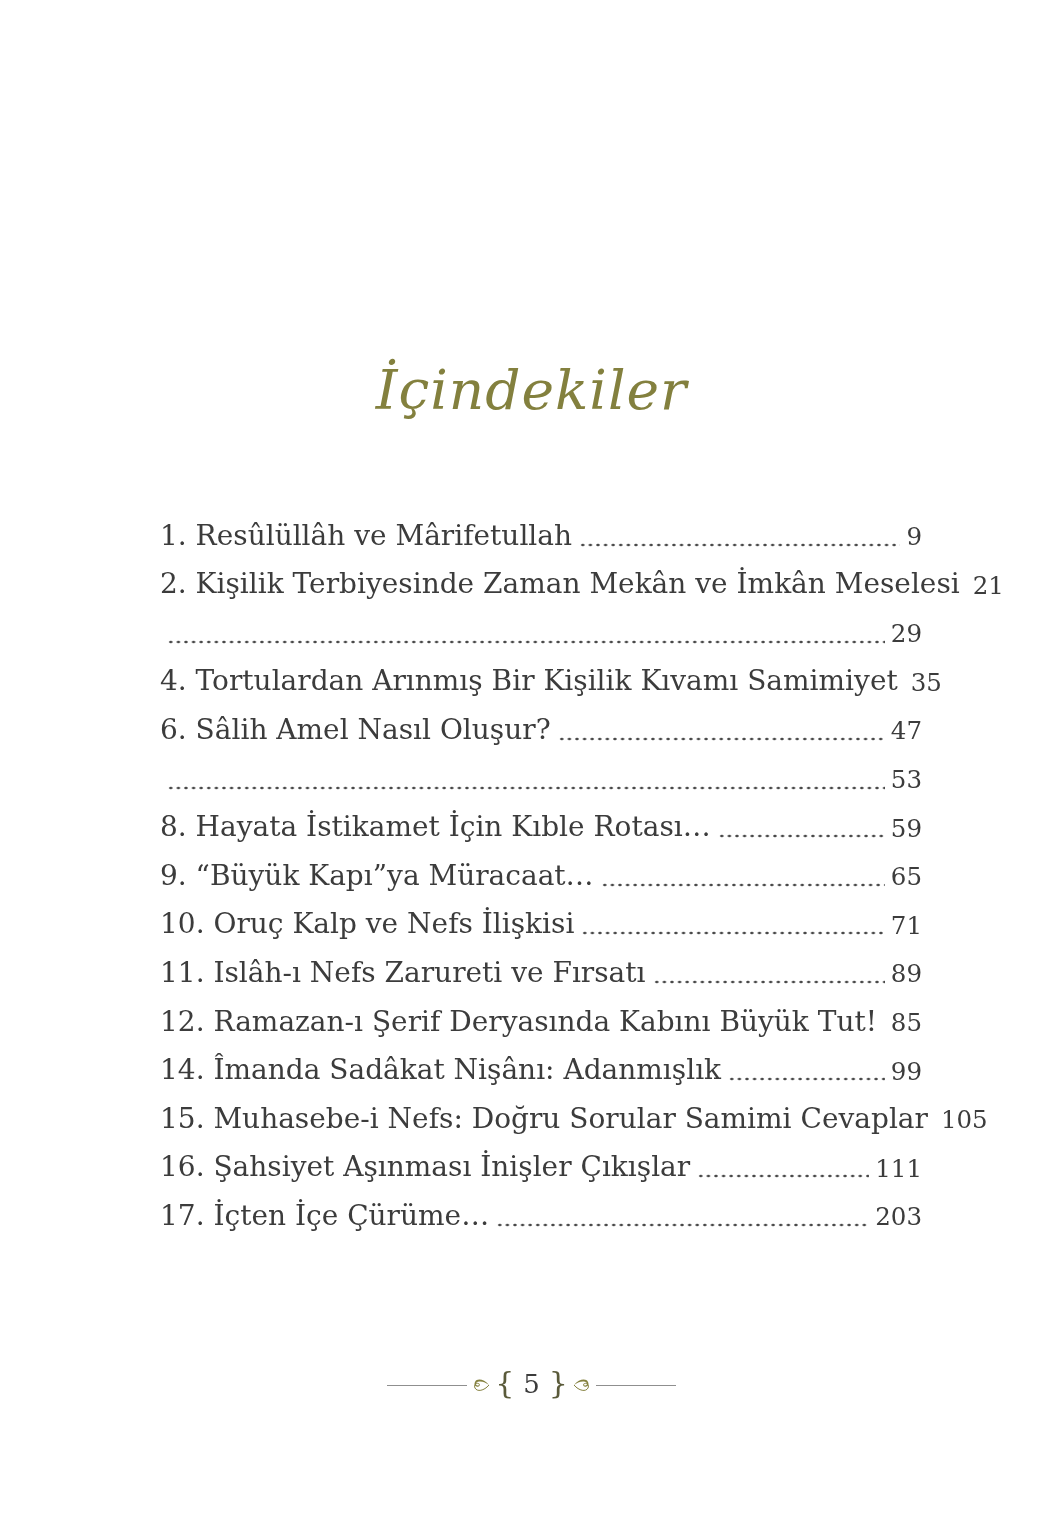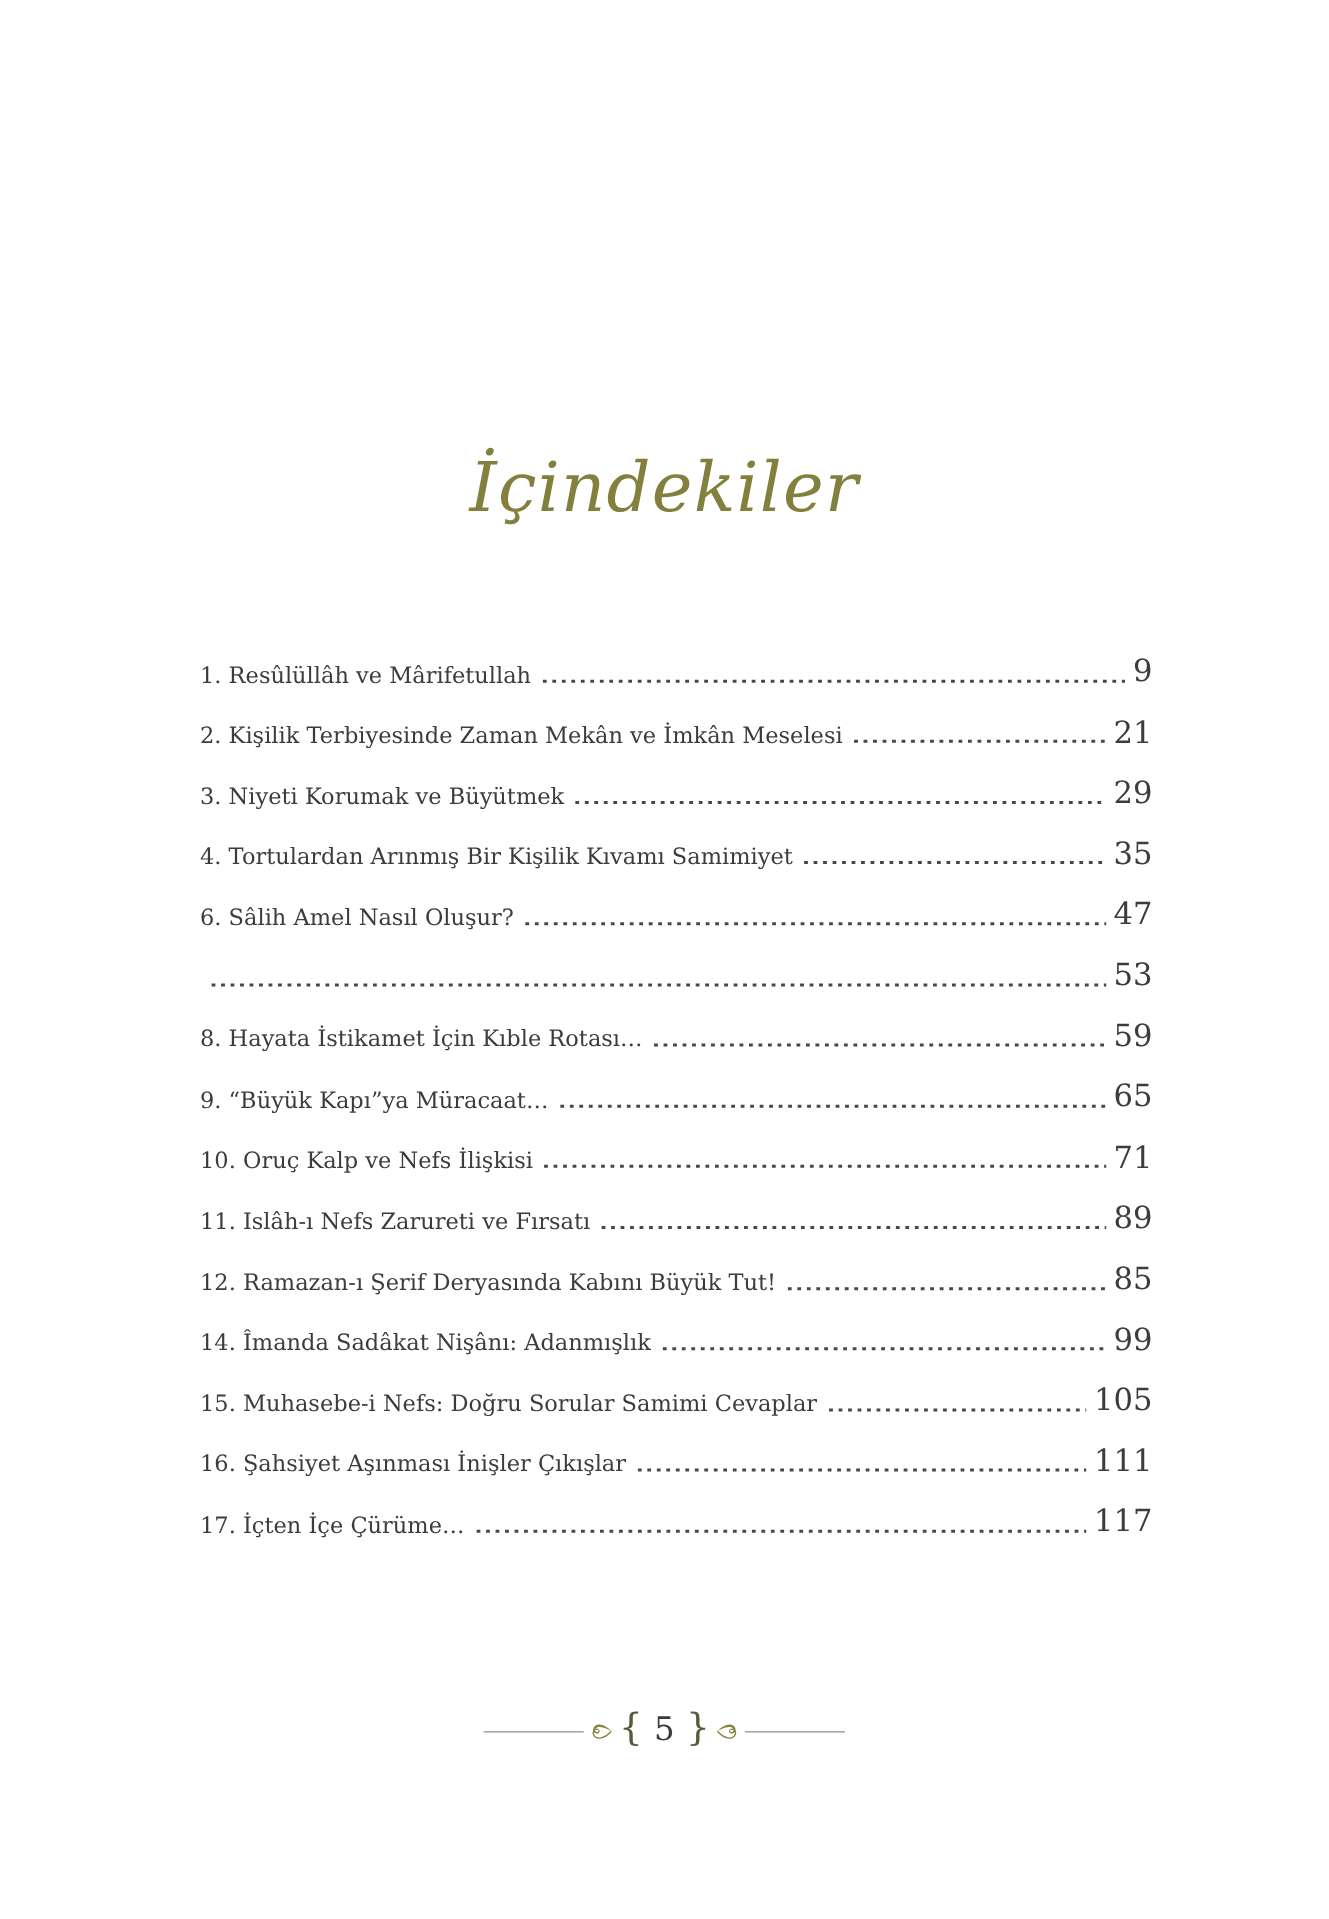--- a/index.html
+++ b/index.html
@@ -37,21 +37,21 @@
   }
   .toc-entry {
     display: flex;
     align-items: flex-end;
     height: 48.6px;
   }
   .toc-label {
     white-space: nowrap;
     line-height: 1;
     padding-bottom: 11px;
-    font-size: 18px;
+    font-size: 28px;
     color: #3c3c3c;
   }
   .toc-dots {
     flex: 1;
     height: 4px;
     margin: 0 6px 14px 7px;
     background-image: radial-gradient(circle, #474747 1.45px, rgba(0,0,0,0) 1.6px);
     background-size: 7.6px 4px;
     background-repeat: repeat-x;
     background-position: left center;
@@ -110,21 +110,20 @@
       <span class="toc-page">9</span>
     </div>
 
     <div class="toc-entry">
       <span class="toc-label">2. Kişilik Terbiyesinde Zaman Mekân ve İmkân Meselesi</span>
       <span class="toc-dots"></span>
       <span class="toc-page">21</span>
     </div>
 
     <div class="toc-entry">
-      <span class="toc-label">3. Niyeti Korumak ve Büyütmek</span>
       <span class="toc-dots"></span>
       <span class="toc-page">29</span>
     </div>
 
     <div class="toc-entry">
       <span class="toc-label">4. Tortulardan Arınmış Bir Kişilik Kıvamı Samimiyet</span>
       <span class="toc-dots"></span>
       <span class="toc-page">35</span>
     </div>
 
@@ -185,21 +184,21 @@
 
     <div class="toc-entry">
       <span class="toc-label">16. Şahsiyet Aşınması İnişler Çıkışlar</span>
       <span class="toc-dots"></span>
       <span class="toc-page">111</span>
     </div>
 
     <div class="toc-entry">
       <span class="toc-label">17. İçten İçe Çürüme… </span>
       <span class="toc-dots"></span>
-      <span class="toc-page">117</span>
+      <span class="toc-page">203</span>
     </div>
   </div>
 
   <div class="footer">
     <span class="footer-rule"></span>
     <span class="flourish">
       <svg width="18" height="16" viewBox="0 0 18 16" aria-hidden="true">
         <path d="M17 8 C12 2, 5 1, 3 5 C1.5 8, 4 10.5, 6.5 9.5 C8.5 8.7, 8 6, 6 6.2 C7.5 7, 7 8.8, 5.5 8.6 C3.5 8.3, 3.5 5.5, 6 4.8 C10 3.8, 14 6, 17 8 Z" fill="#85813f"></path>
         <path d="M17 8 C12 14, 5 15, 3 11 C1.5 8, 4 5.5, 6.5 6.5" fill="none" stroke="#85813f" stroke-width="1"></path>
       </svg>

